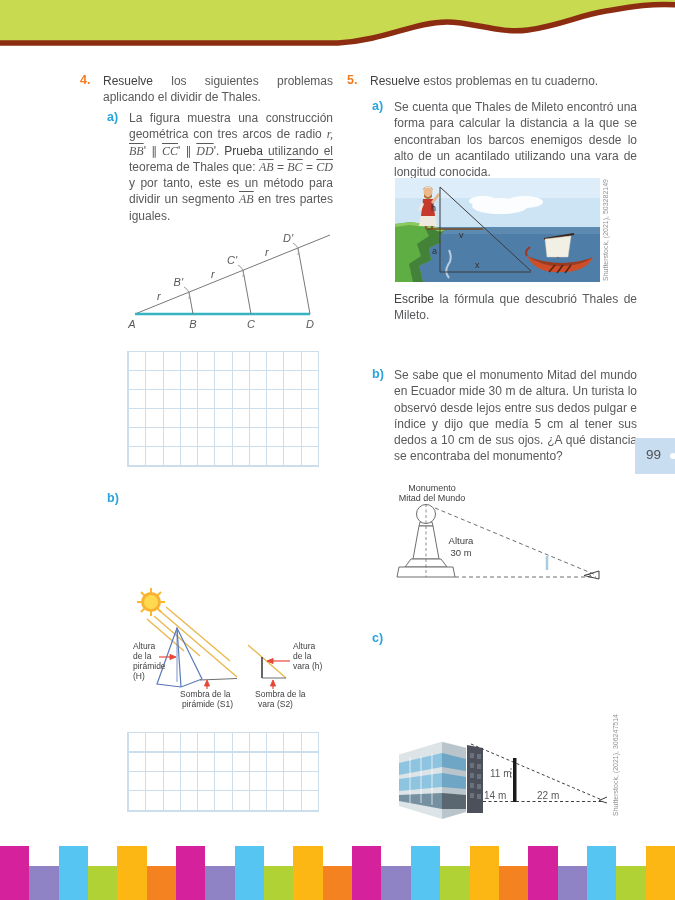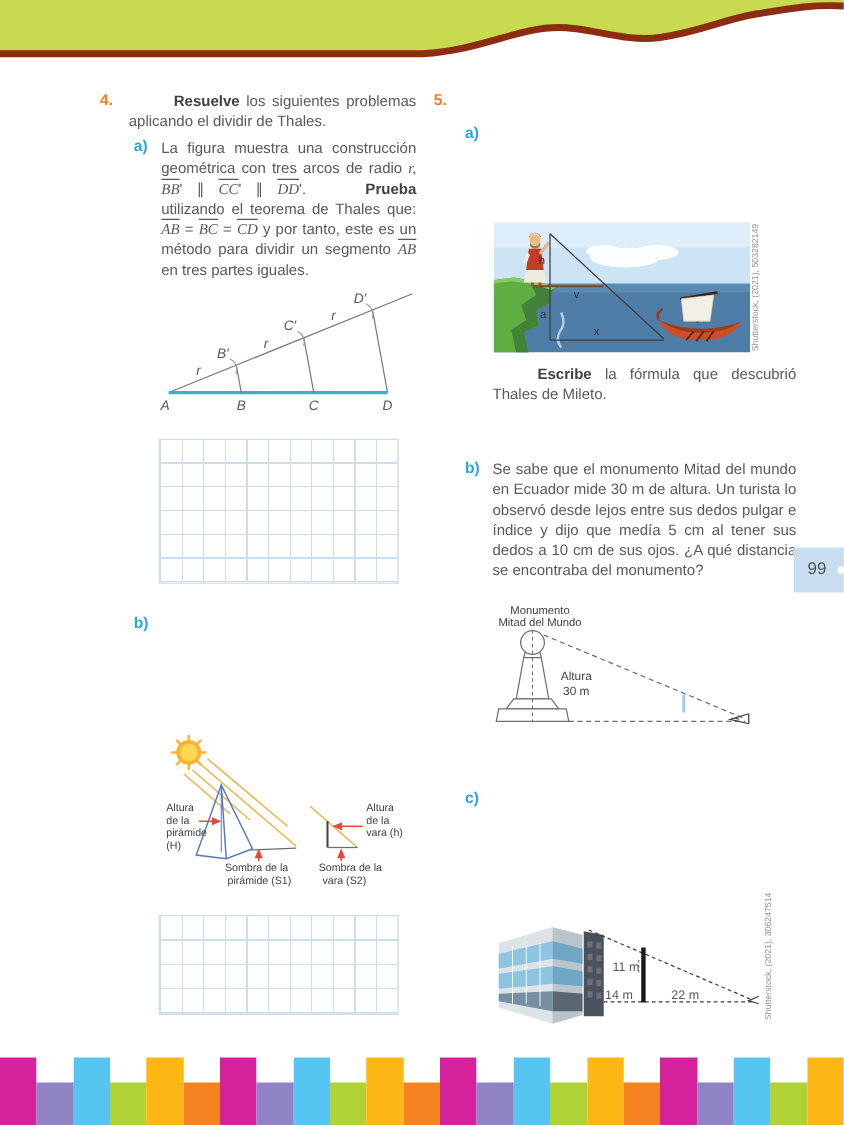--- a/index.html
+++ b/index.html
@@ -2,21 +2,21 @@
 <html style="--band-green: #c8da50; --band-maroon: #8c2d12; --accent-orange: #f47b20; --accent-blue: #29a4dc; --text-gray: #58595b; --text-dark: #414042; --grid-blue: #ccdeeb; --segment-cyan: #35b4c1; --badge-blue: #c9ddf1;"><head>
 <meta charset="utf-8">
 <style>
   html,body{margin:0;padding:0;}
   .page{position:relative;width:675px;height:900px;background:#ffffff;overflow:hidden;
         font-family:"Liberation Sans","DejaVu Sans",sans-serif;color:var(--text-gray,#58595b);}
   .abs{position:absolute;}
   .para{font-size:12px;line-height:16.3px;text-align:justify;color:var(--text-gray,#58595b);}
   .qnum{font-size:12.5px;font-weight:bold;color:var(--accent-orange,#f47b20);}
   .llabel{font-size:12.5px;font-weight:bold;color:var(--accent-blue,#29a4dc);}
-  .bd{font-weight:bold;color:var(--text-dark,#414042);margin-left:36px;}
+  .bd{font-weight:normal;color:var(--text-dark,#414042);}
   .mi{font-family:"Liberation Serif","DejaVu Serif",serif;font-style:italic;}
   .ovl{text-decoration:overline;}
   .grid{border:1px solid var(--grid-blue,#ccdeeb);
         background-image:repeating-linear-gradient(90deg,var(--grid-blue,#ccdeeb) 0 1px,transparent 1px 17.27px),
                          repeating-linear-gradient(0deg,var(--grid-blue,#ccdeeb) 0 1px,transparent 1px 19px);}
   .grid.g2{background-image:repeating-linear-gradient(90deg,var(--grid-blue,#ccdeeb) 0 1px,transparent 1px 17.27px),
                             repeating-linear-gradient(0deg,var(--grid-blue,#ccdeeb) 0 1px,transparent 1px 19.5px);}
   .credit{font-size:7px;color:#929497;transform:rotate(-90deg);text-align:center;white-space:nowrap;}
   .badge{background:var(--badge-blue,#c9ddf1);}
   .badge .num{position:absolute;left:11px;top:9px;font-size:13.5px;color:#4f5254;}
@@ -133,22 +133,24 @@
       <text x="193" y="74">de la</text>
       <text x="193" y="84">vara (h)</text>
       <text x="155" y="112">Sombra de la</text>
       <text x="158" y="122">vara (S2)</text>
     </g>
   </svg>
 
   <div class="abs grid g2" style="left:127px;top:732px;width:190px;height:78px;"></div>
 
   <div class="abs qnum" style="left:347px;top:73px;">5.</div>
+  <div class="abs para" style="left:370px;top:73px;width:267px;"><span class="bd">Resuelve</span><span> estos problemas en tu cuaderno.</span></div>
 
   <div class="abs llabel" style="left:372px;top:99px;">a)</div>
+  <div class="abs para" style="left:394px;top:99px;width:243px;">Se cuenta que Thales de Mileto encontró una forma para calcular la distancia a la que se encontraban los barcos enemigos desde lo alto de un acantilado utilizando una vara de longitud conocida.</div>
 
   <svg class="abs" style="left:395px;top:178px;" width="205" height="104" viewBox="0 0 205 104">
     <rect x="0" y="0" width="205" height="52" fill="#cde4f5"></rect>
     <rect x="0" y="0" width="205" height="20" fill="#ddeefa"></rect>
     <rect x="0" y="49" width="205" height="55" fill="#4e7da8"></rect>
     <rect x="0" y="49" width="205" height="7" fill="#5d8ab1"></rect>
     <path d="M54,72 q4,9 -1,15 q-4,7 1,13" stroke="#cfe0ec" stroke-width="2" fill="none" opacity="0.8"></path>
     <g fill="#ffffff" opacity="0.95">
       <ellipse cx="105" cy="28" rx="28" ry="8"></ellipse>
       <ellipse cx="130" cy="24" rx="18" ry="6"></ellipse>

